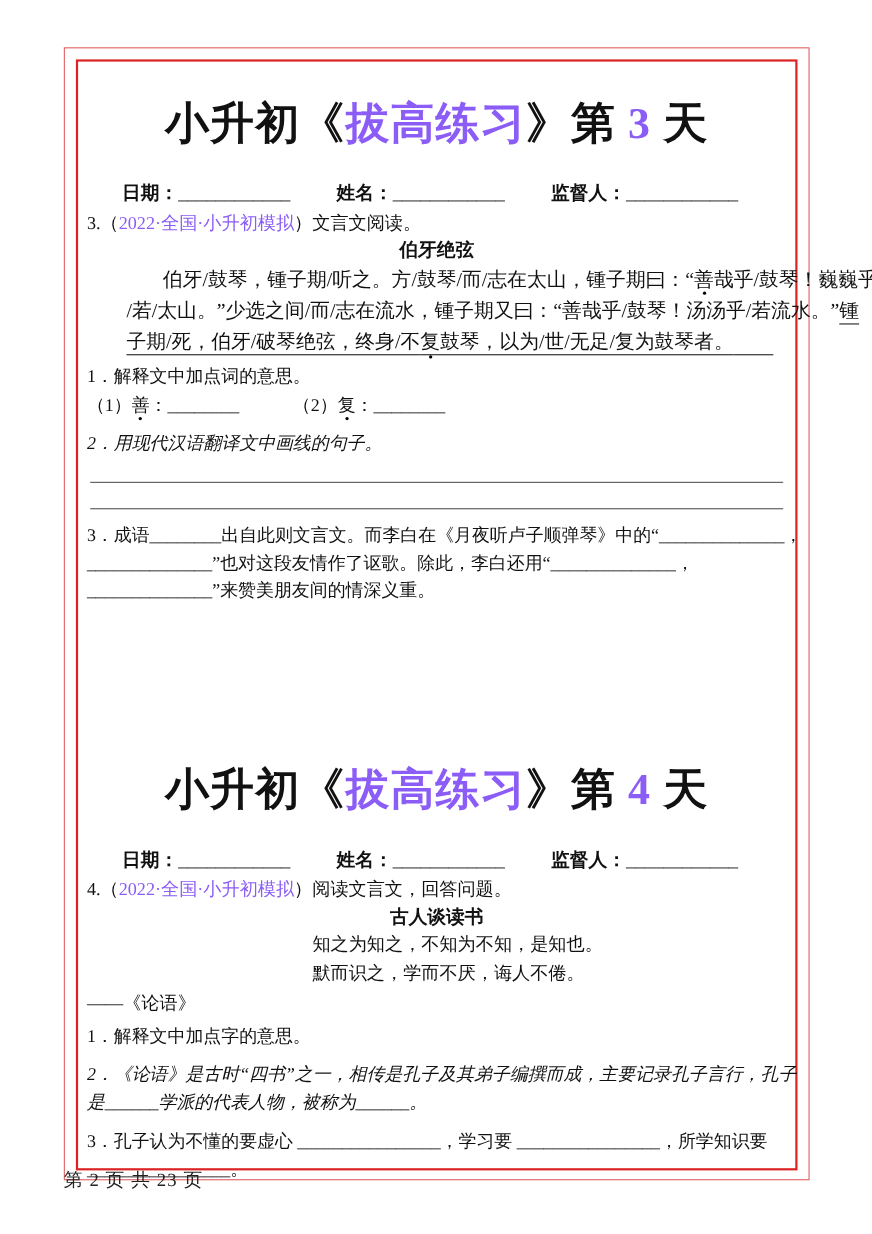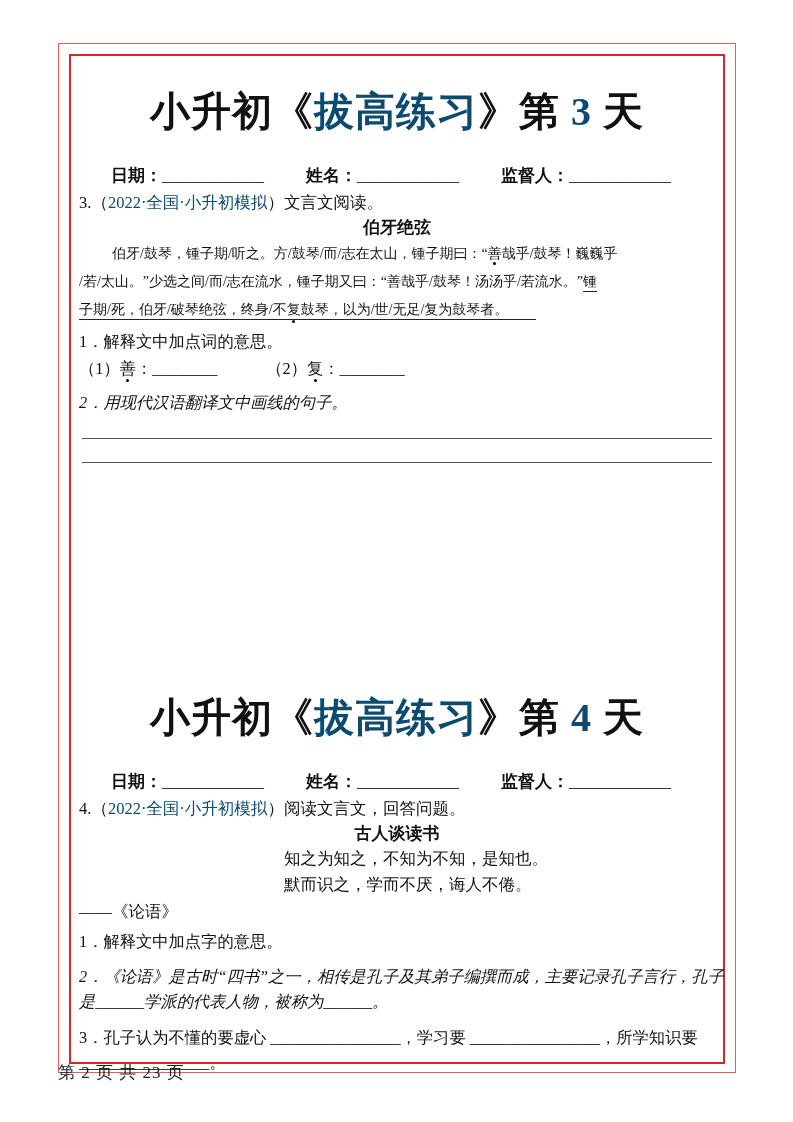--- a/index.html
+++ b/index.html
@@ -18,29 +18,29 @@
   }
   .content{position:absolute;inset:0;}
   .sec{position:absolute;left:8px;right:8px;overflow:visible;}
   .sec1{top:4px;}
   .sec2{top:610px;}
 
   .title{
     font-size:40px;font-weight:bold;text-align:center;line-height:49px;
     letter-spacing:1px;white-space:nowrap;
   }
-  .r{color:#0c4a6e;}
+  .r{color:#8b5cf6;}
 
   .fields{display:flex;font-weight:bold;font-size:17px;line-height:25px;margin:6px 0 0 32px;white-space:nowrap;}
   .fg{margin-right:42px;}
   .fg .bl{font-weight:normal;letter-spacing:0;}
 
   .qhead{font-weight:normal;font-size:16.5px;line-height:24px;margin-top:3px;white-space:nowrap;}
   .ptitle{font-weight:bold;font-size:17px;line-height:25px;text-align:center;}
-  .pline{font-size:14px;line-height:28px;white-space:nowrap;}
+  .pline{font-size:18px;line-height:28px;white-space:nowrap;margin-left:36px;}
   .ind{padding-left:33px;}
   .src{font-size:16.5px;line-height:25px;text-align:right;padding-right:14px;}
 
   .poem{margin-left:205px;}
   .poem div{font-size:16.5px;line-height:26px;white-space:nowrap;}
   .src2{text-align:left;padding-right:10px;font-size:16.5px;line-height:24px;margin-top:2px;}
 
   .ql{font-size:16.3px;line-height:24px;margin-top:6px;white-space:nowrap;}
   .qsub{margin-top:3px;}
   .rule{border-bottom:1px solid #555;height:23px;margin:0 3px;}
@@ -83,20 +83,25 @@
         <div class="pline"><span>/若/太山。”少选之间/而/志在流水，锺子期又曰：“善哉乎/鼓琴！汤汤乎/若流水。”</span><span class="u">锺</span></div>
         <div class="pline"><span class="u">子期/死，伯牙/破琴绝弦，终身/不</span><span class="u d">复</span><span class="u">鼓琴，以为/世/无足/复为鼓琴者。</span><span class="u">　　</span></div>
 
         <div class="ql">1．解释文中加点词的意思。</div>
         <div class="ql qsub"><span>（1）</span><span class="d">善</span><span>：________　　　（2）</span><span class="d">复</span><span>：________</span></div>
 
         <div class="ql mt10">2．用现代汉语翻译文中画线的句子。</div>
         <div class="rule"></div>
         <div class="rule"></div>
 
+        <div class="q3block">
+          <div class="ql">3．成语________出自此则文言文。而李白在《月夜听卢子顺弹琴》中的“______________，</div>
+          <div class="ql">______________”也对这段友情作了讴歌。除此，李白还用“______________，</div>
+          <div class="ql">______________”来赞美朋友间的情深义重。</div>
+        </div>
       </section>
 
       <section class="sec sec2">
         <h1 class="title"><span>小升初《</span><span class="r">拔高练习</span><span>》第 </span><span class="r">4</span><span> 天</span></h1>
 
         <div class="fields">
           <span class="fg"><span>日期：</span><span class="bl">____________</span></span>
           <span class="fg"><span>姓名：</span><span class="bl">____________</span></span>
           <span class="fg"><span>监督人：</span><span class="bl">____________</span></span>
         </div>

